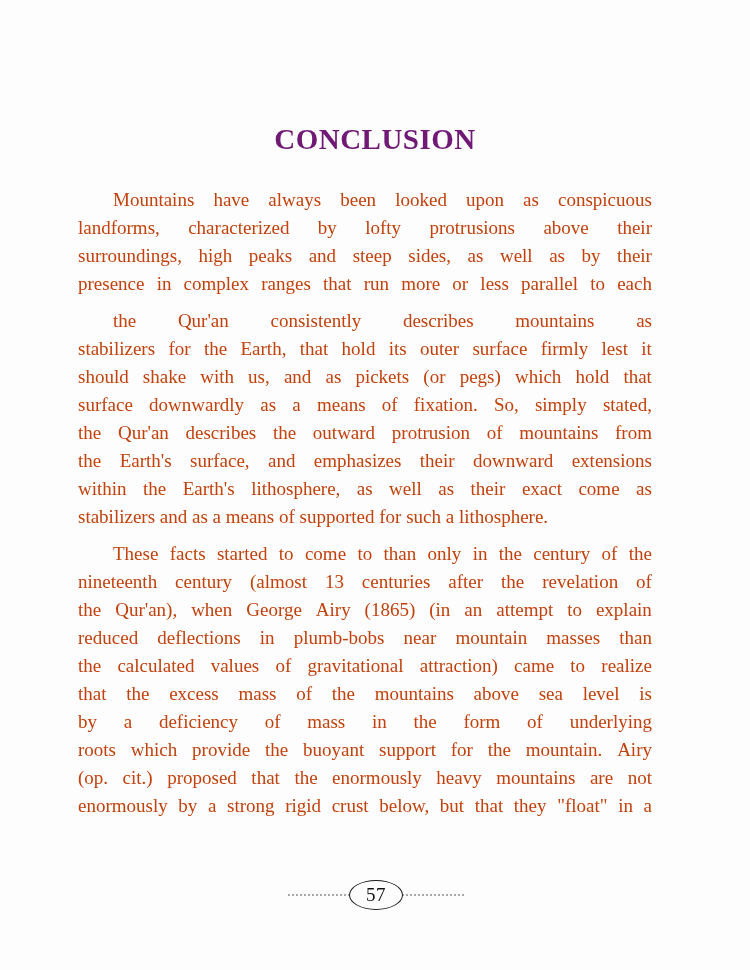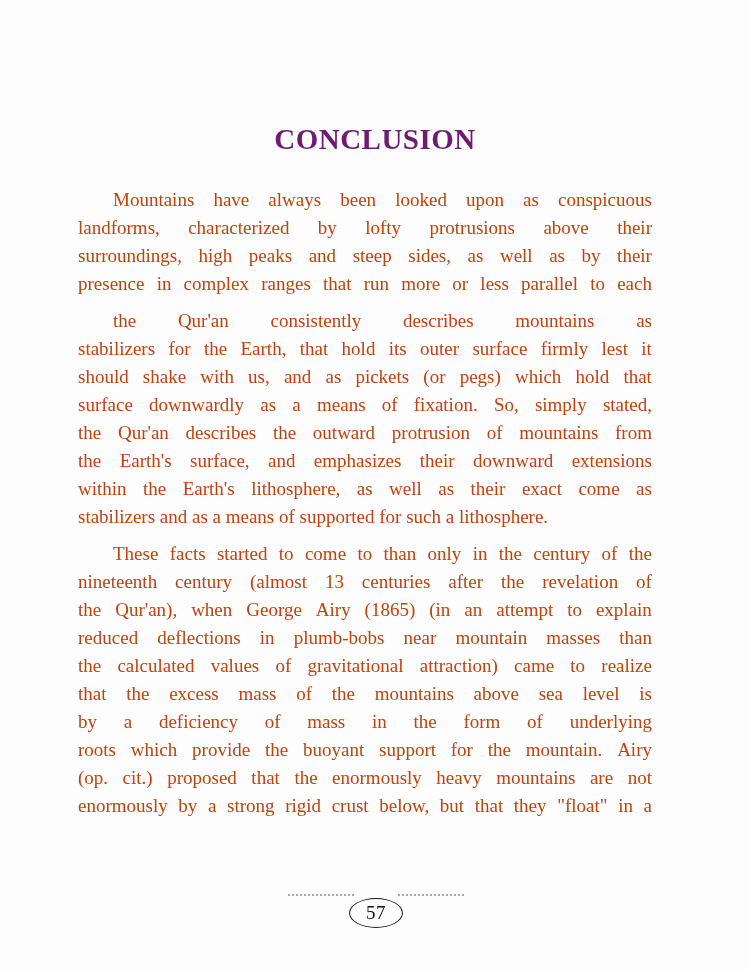--- a/index.html
+++ b/index.html
@@ -105,21 +105,21 @@
       rgba(255,255,255,0) 2px, rgba(255,255,255,0) 4px
     );
     opacity: 0.75;
   }
   .rule-left  { left: 288px; width: 66px; }
   .rule-right { left: 398px; width: 66px; }
 
   .page-number-badge {
     position: absolute;
     left: 349px;
-    top: 20px;
+    top: 2px;
     width: 52px;
     height: 28px;
     border: 1.6px solid #1a1a1a;
     border-radius: 50% / 50%;
     background: #fdfdfd;
     display: flex;
     align-items: center;
     justify-content: center;
     font-size: 19px;
     color: #111111;

